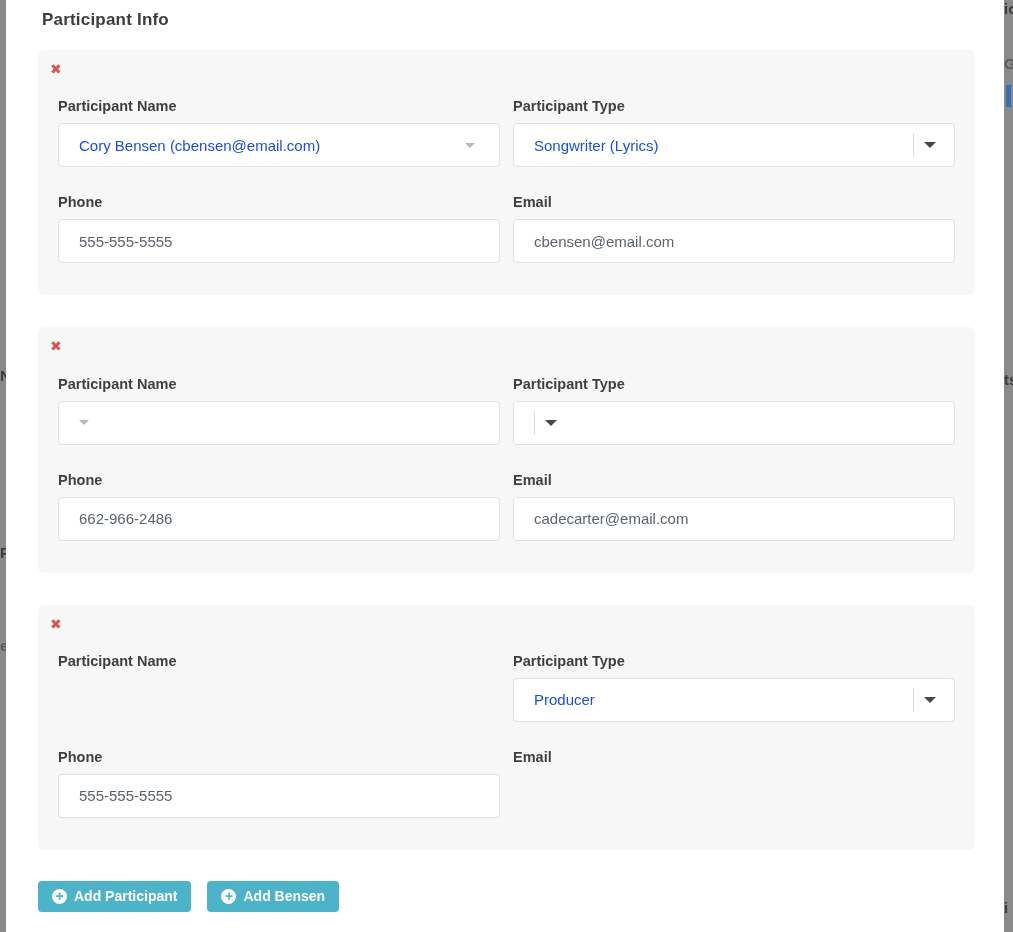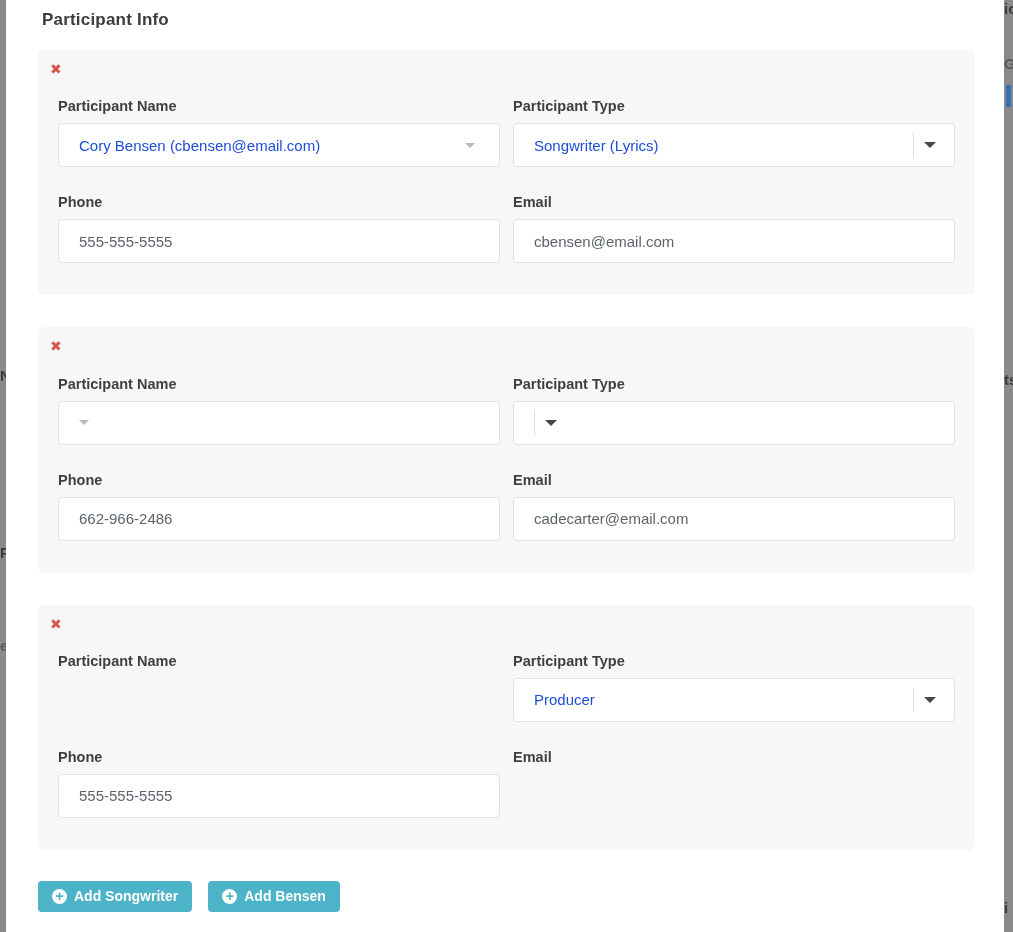--- a/index.html
+++ b/index.html
@@ -182,21 +182,21 @@
       </div>
       <div class="field">
         <label>Email</label>
       </div>
     </div>
   </section>
 
   <div class="actions">
     <button class="btn">
       <span class="plus-icon">+</span>
-      <span>Add Songwriter</span>
+      <span>Add Participant</span>
     </button>
     <button class="btn">
       <span class="plus-icon">+</span>
       <span>Add Bensen</span>
     </button>
   </div>
 </div>
 
 <div class="backdrop-strip right">
   <span class="frag" style="top:1px;">io</span>

